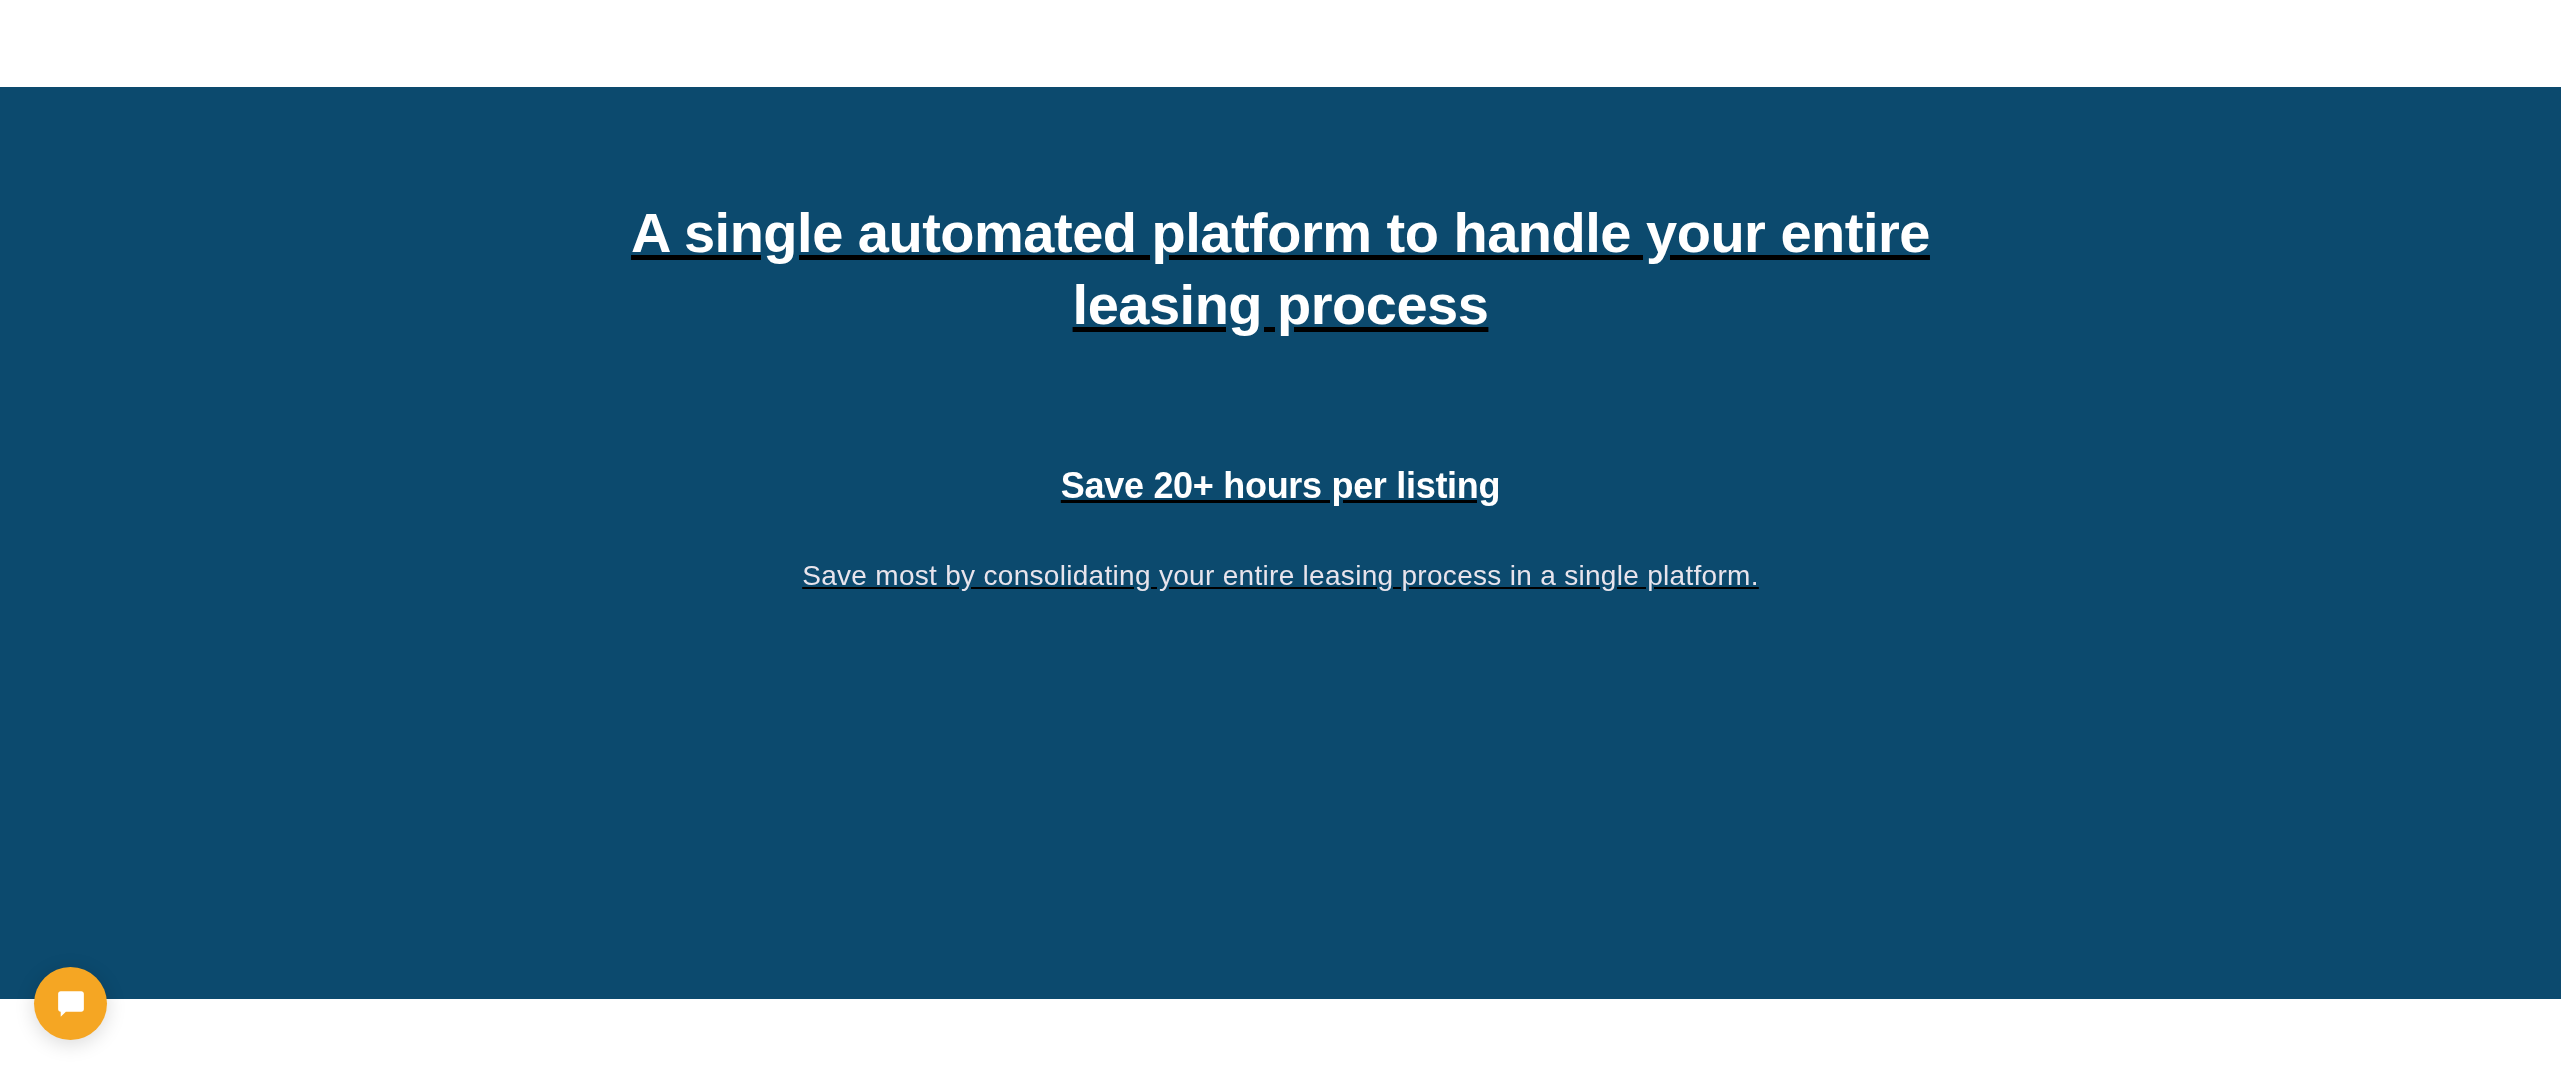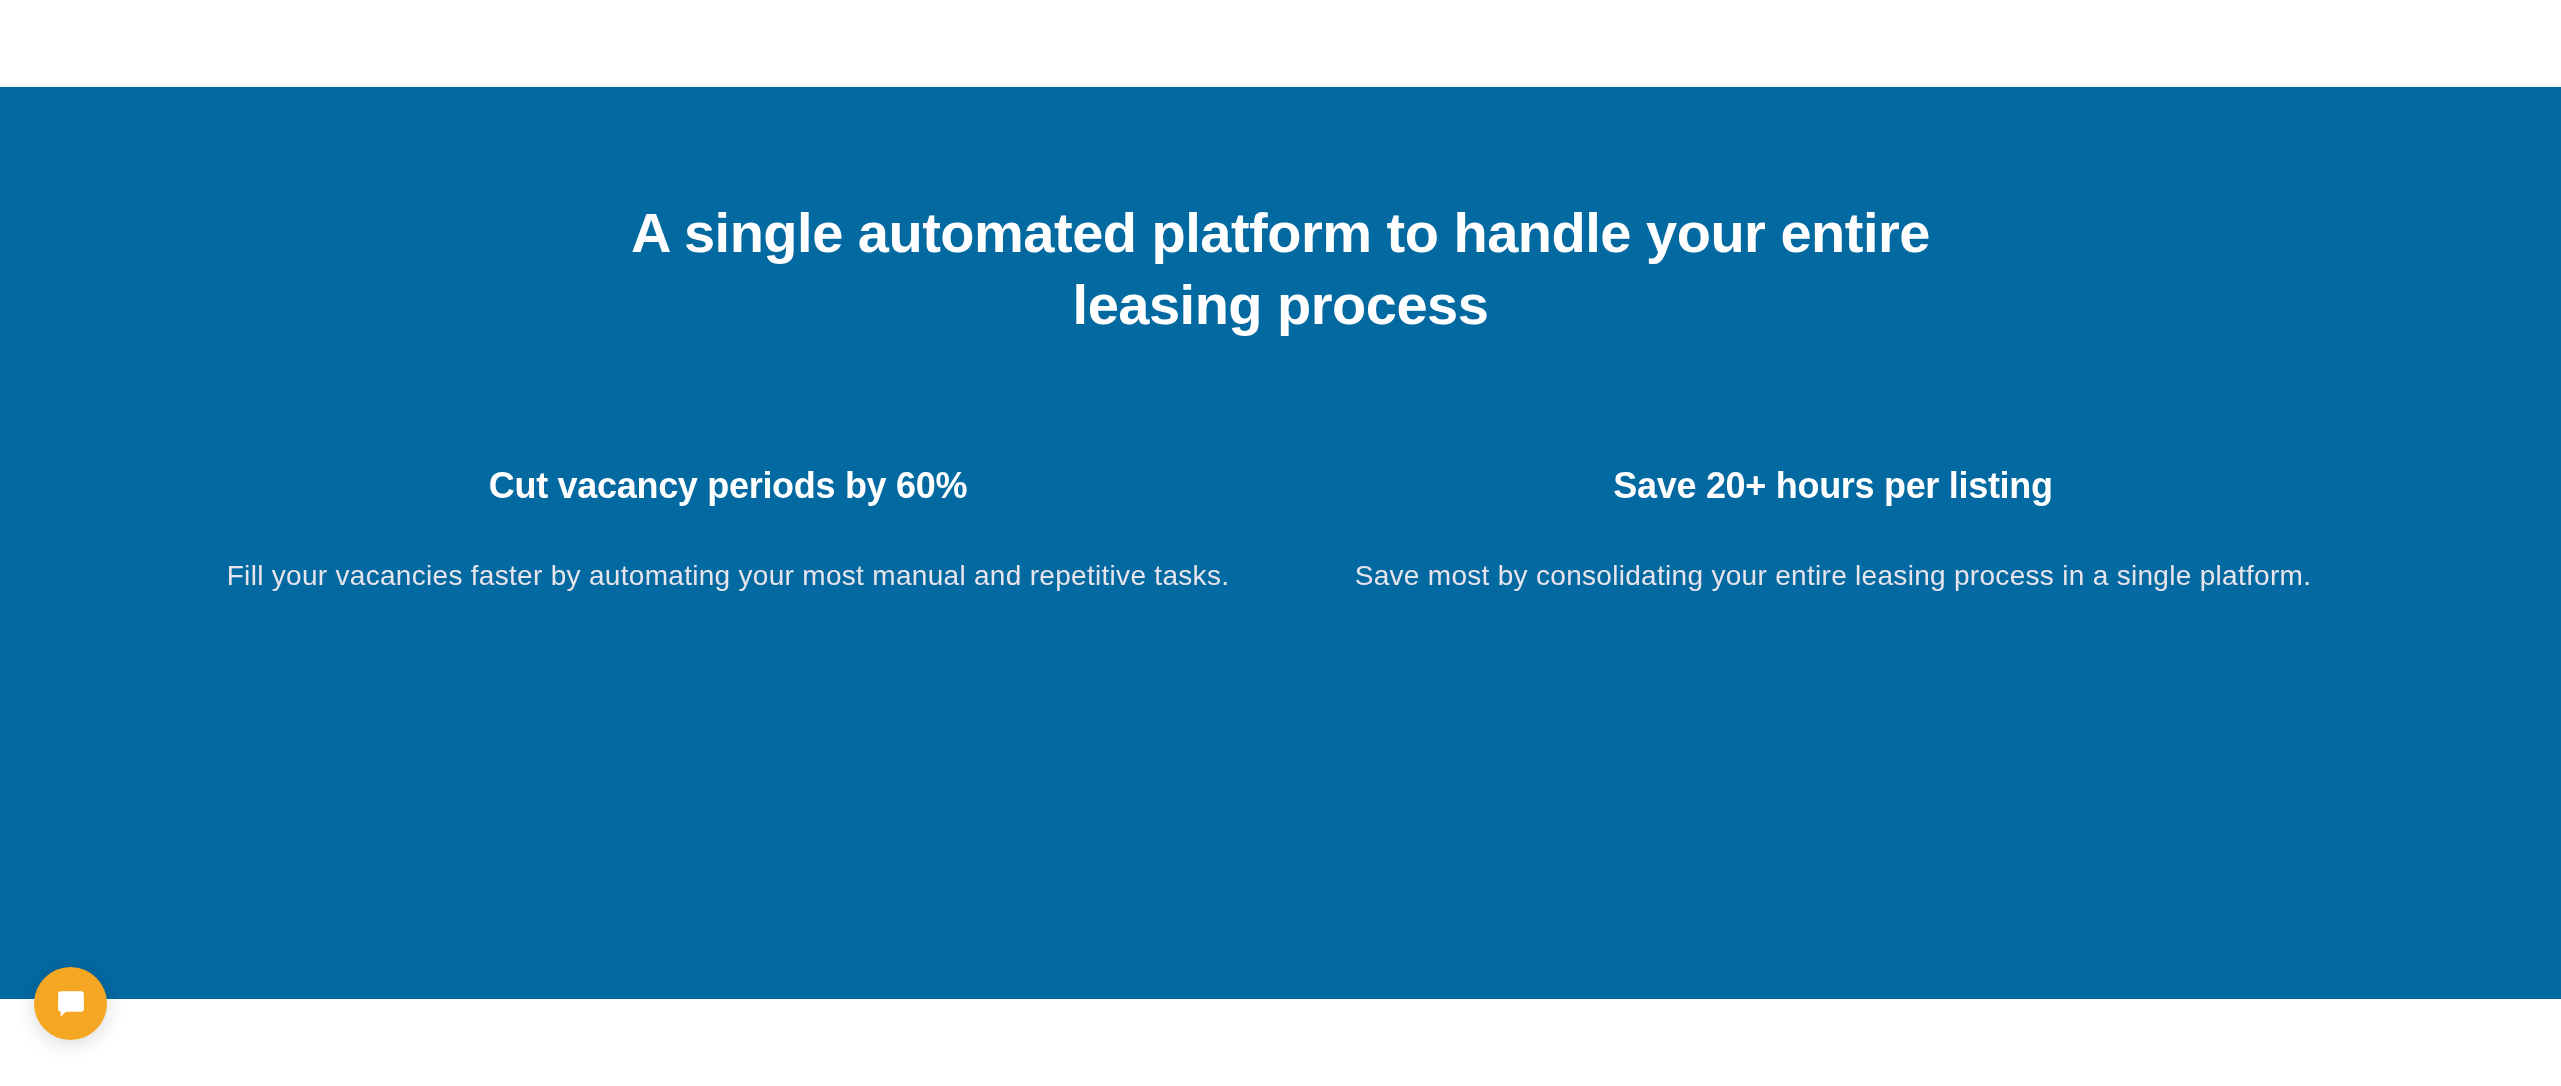--- a/index.html
+++ b/index.html
@@ -18,24 +18,25 @@
     
     .hero-section {
       width: 100%;
       height: 87px;
       background: #ffffff;
     }
     
     .content-section {
       width: 100%;
       height: calc(100% - 87px - 87px);
-      background: #0369a1;
+      background: #0c4a6e;
       padding-top: 110px;
       padding-left: 70px;
       padding-right: 70px;
+      text-decoration: underline;
     }
     
     .bottom-section {
       width: 100%;
       height: 87px;
       background: #ffffff;
     }
     
     .main-heading {
       color: #ffffff;
@@ -102,24 +103,20 @@
   </style>
 </head>
 <body>
 
 <div class="hero-section"></div>
 
 <div class="content-section">
   <h1 class="main-heading">A single automated platform to handle your entire leasing process</h1>
 
   <div class="features-row">
-    <div class="feature-block">
-      <h2 class="feature-title">Cut vacancy periods by 60%</h2>
-      <p class="feature-description">Fill your vacancies faster by automating your most manual and repetitive tasks.</p>
-    </div>
 
     <div class="feature-block">
       <h2 class="feature-title">Save 20+ hours per listing</h2>
       <p class="feature-description">Save most by consolidating your entire leasing process in a single platform.</p>
     </div>
 
   </div>
 </div>
 
 <div class="bottom-section"></div>

